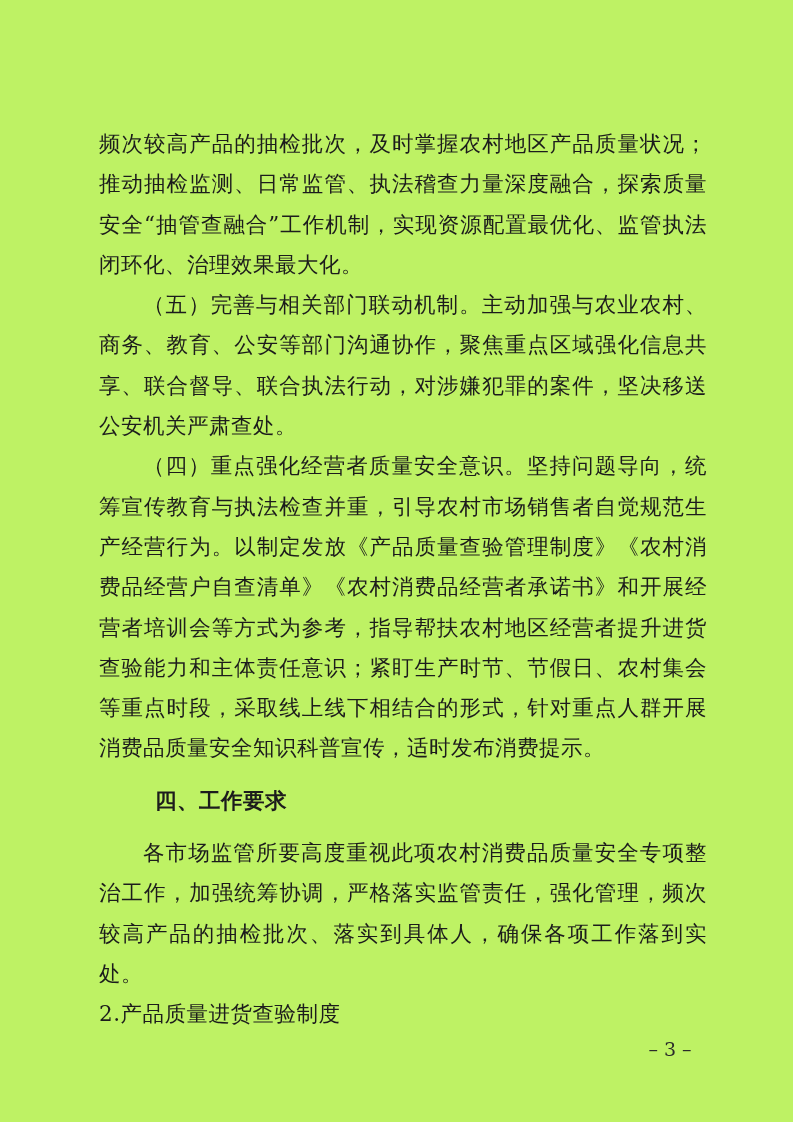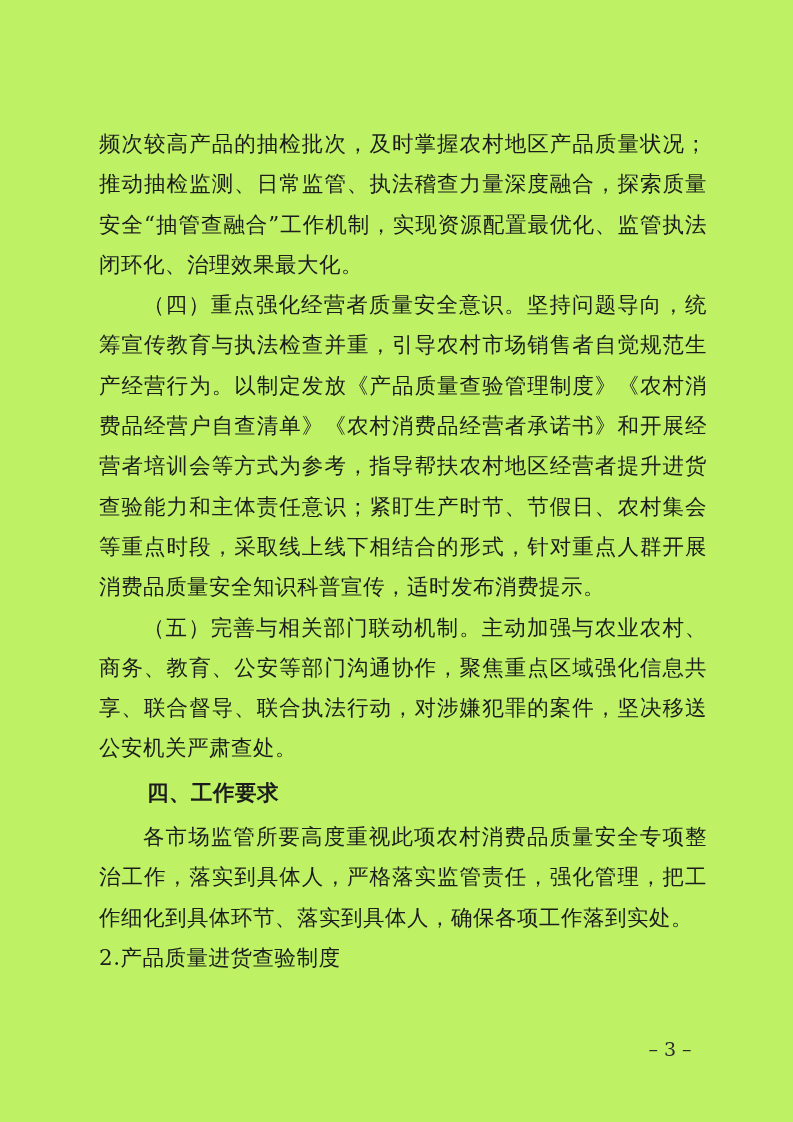--- a/index.html
+++ b/index.html
@@ -35,21 +35,21 @@
     text-indent: 44px;
   }
   .no-indent {
     text-indent: 0;
   }
   .fill-line {
     
     text-align-last: justify;
   }
   .heading {
-    margin: 4px;
+    margin: 12px;
     padding: 0;
     text-indent: 44px;
     font-family: "DejaVu Sans", "Liberation Sans", sans-serif;
     font-weight: 700;
     font-size: 21.5px;
     line-height: 40.3px;
     letter-spacing: 0.5px;
     text-align: left;
   }
   .page-number {
@@ -63,21 +63,21 @@
     color: #2a2a2a;
     font-family: "DejaVu Serif", "Liberation Serif", serif;
   }
 </style>
 </head>
 <body>
 
 <div class="page">
   <div class="body-text">
     <p class="para no-indent">频次较高产品的抽检批次，及时掌握农村地区产品质量状况；推动抽检监测、日常监管、执法稽查力量深度融合，探索质量安全“抽管查融合”工作机制，实现资源配置最优化、监管执法闭环化、治理效果最大化。</p>
+    <p class="para indent">（五）完善与相关部门联动机制。主动加强与农业农村、商务、教育、公安等部门沟通协作，聚焦重点区域强化信息共享、联合督导、联合执法行动，对涉嫌犯罪的案件，坚决移送公安机关严肃查处。</p>
     <p class="para indent">（四）重点强化经营者质量安全意识。坚持问题导向，统筹宣传教育与执法检查并重，引导农村市场销售者自觉规范生产经营行为。以制定发放《产品质量查验管理制度》《农村消费品经营户自查清单》《农村消费品经营者承诺书》和开展经营者培训会等方式为参考，指导帮扶农村地区经营者提升进货查验能力和主体责任意识；紧盯生产时节、节假日、农村集会等重点时段，采取线上线下相结合的形式，针对重点人群开展消费品质量安全知识科普宣传，适时发布消费提示。</p>
-    <p class="para indent">（五）完善与相关部门联动机制。主动加强与农业农村、商务、教育、公安等部门沟通协作，聚焦重点区域强化信息共享、联合督导、联合执法行动，对涉嫌犯罪的案件，坚决移送公安机关严肃查处。</p>
     <h2 class="heading">四、工作要求</h2>
-    <p class="para indent">各市场监管所要高度重视此项农村消费品质量安全专项整治工作，落实到具体人，严格落实监管责任，强化管理，把工作细化到具体环节、落实到具体人，确保各项工作落到实处。</p>
+    <p class="para indent">各市场监管所要高度重视此项农村消费品质量安全专项整治工作，加强统筹协调，严格落实监管责任，强化管理，频次较高产品的抽检批次、落实到具体人，确保各项工作落到实处。</p>
     <p class="para no-indent">2.产品质量进货查验制度</p>
   </div>
 
   <div class="page-number">– 3 –</div>
 </div>
 
 </body></html>

